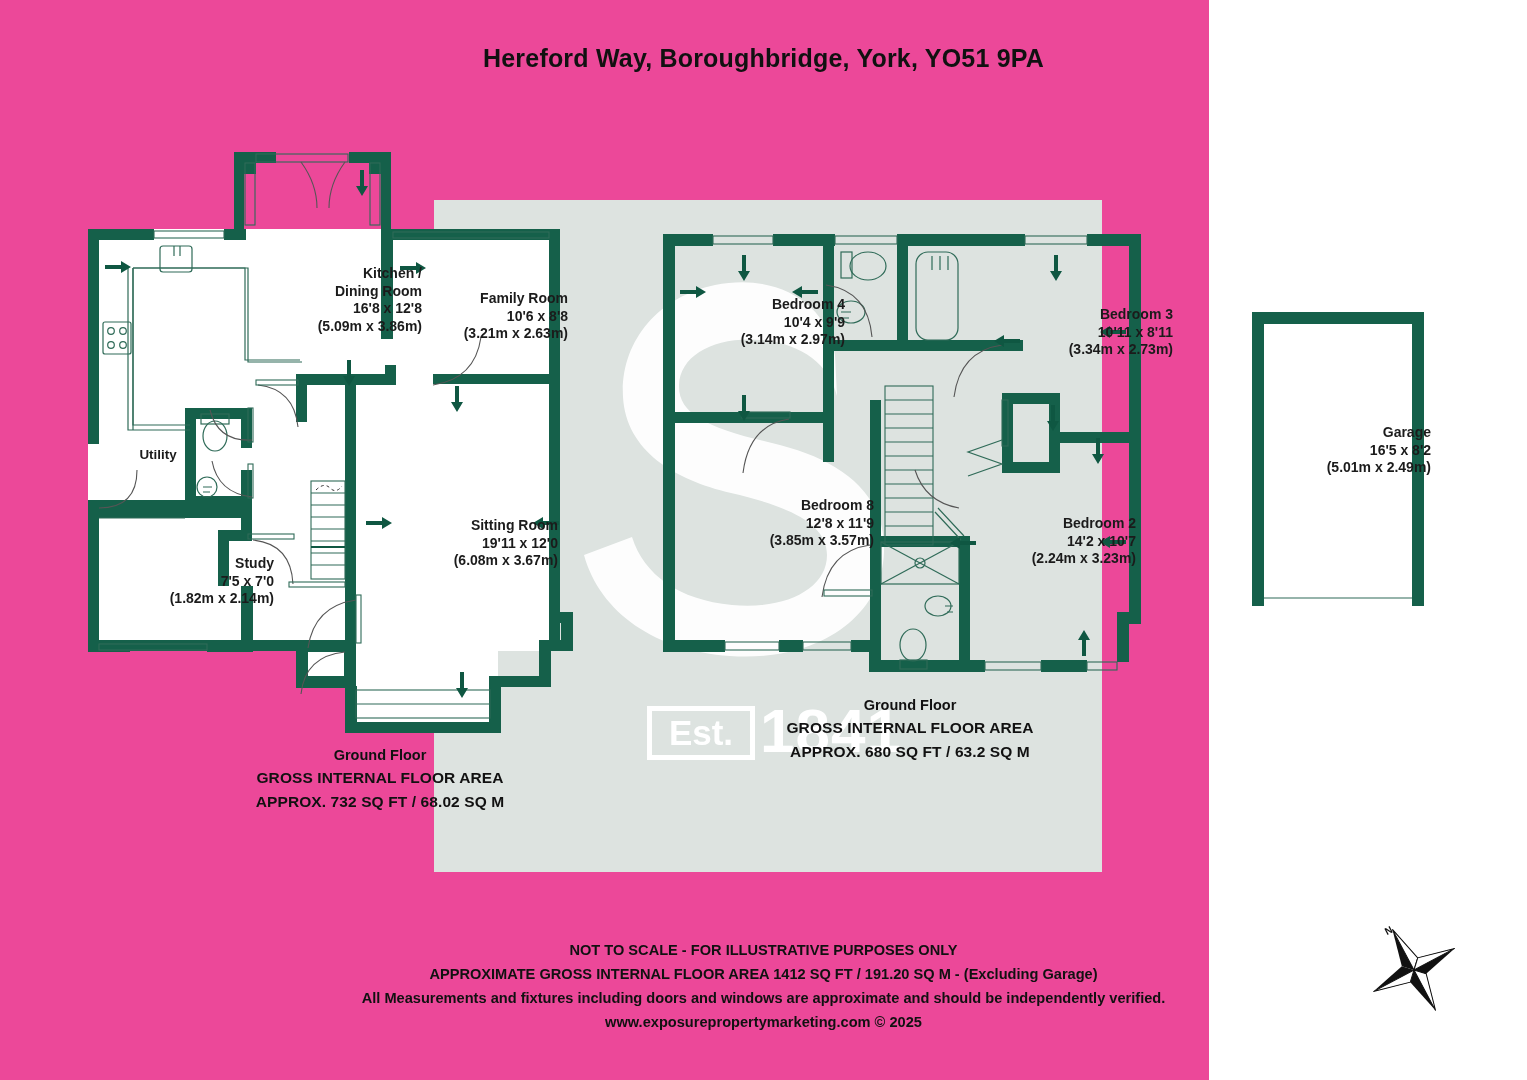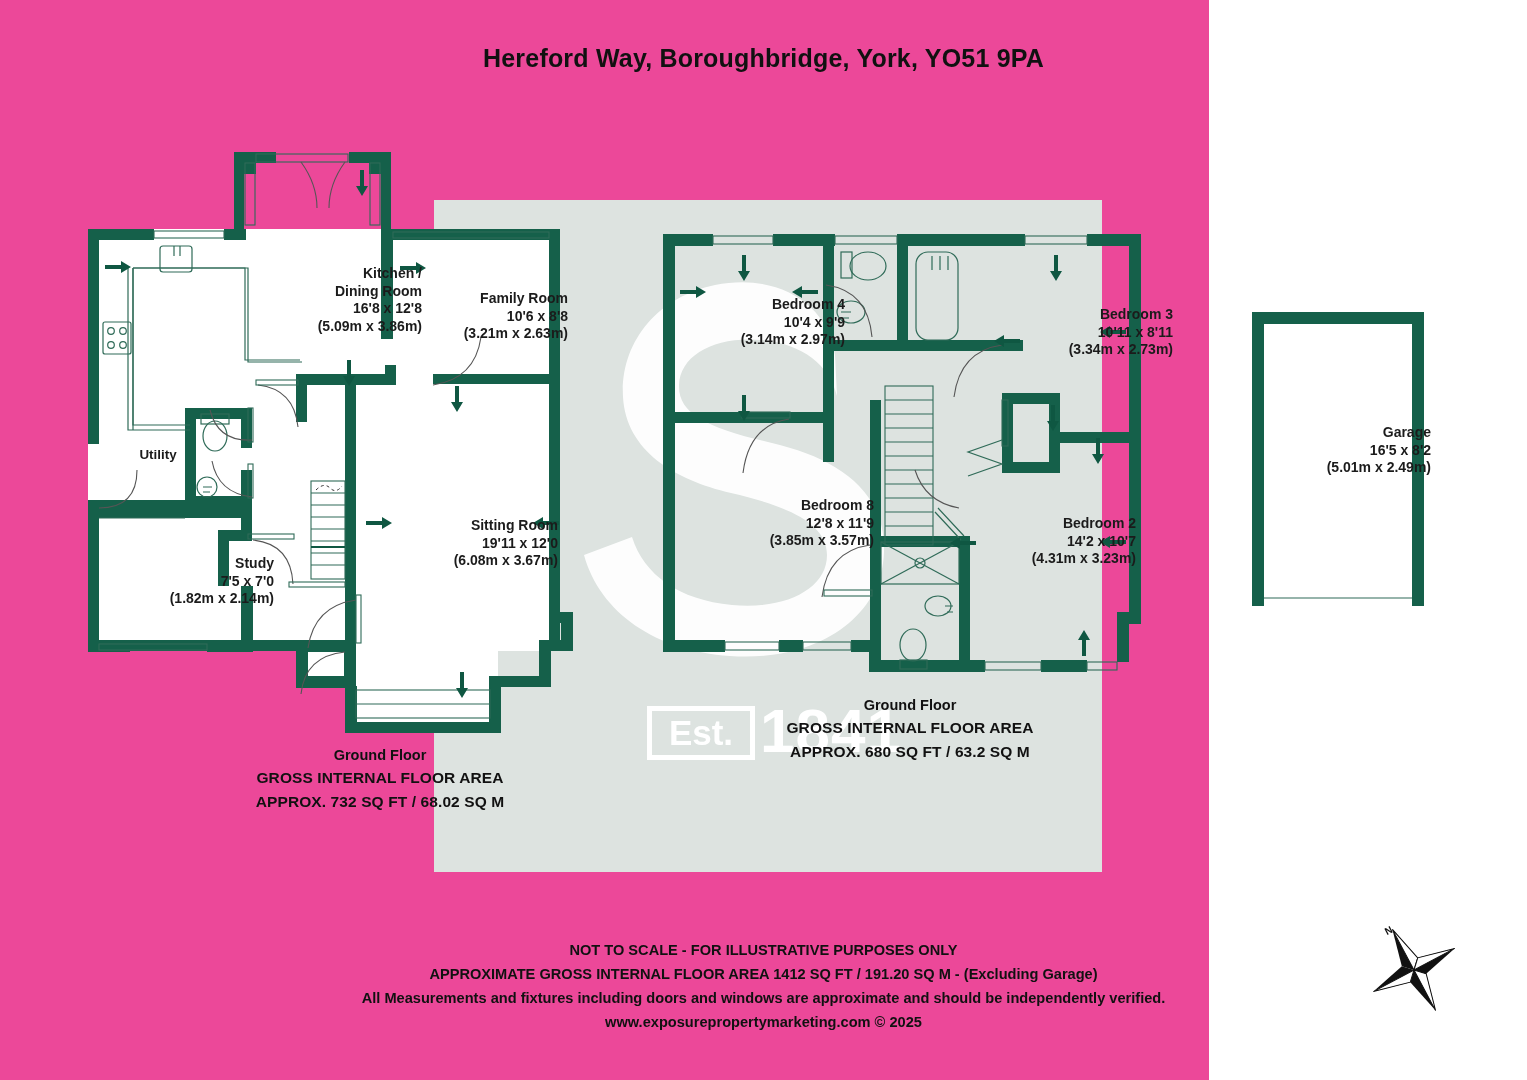--- a/index.html
+++ b/index.html
@@ -446,21 +446,21 @@
 
   <div class="roomlabel" style="left:688px;top:497px;width:186px;">
     <span class="nm">Bedroom 8</span>
     <span class="d1">12'8 x 11'9</span>
     <span class="d2">(3.85m x 3.57m)</span>
   </div>
 
   <div class="roomlabel" style="left:950px;top:515px;width:186px;">
     <span class="nm">Bedroom 2</span>
     <span class="d1">14'2 x 10'7</span>
-    <span class="d2">(4.31m x 3.23m)</span>
+    <span class="d2">(2.24m x 3.23m)</span>
   </div>
 
   <div class="roomlabel" style="left:1245px;top:424px;width:186px;">
     <span class="nm">Garage</span>
     <span class="d1">16'5 x 8'2</span>
     <span class="d2">(5.01m x 2.49m)</span>
   </div>
 
   <div class="floorcap" style="left:150px;top:744px;width:460px;">
     <span class="fc-name">Ground Floor</span>

